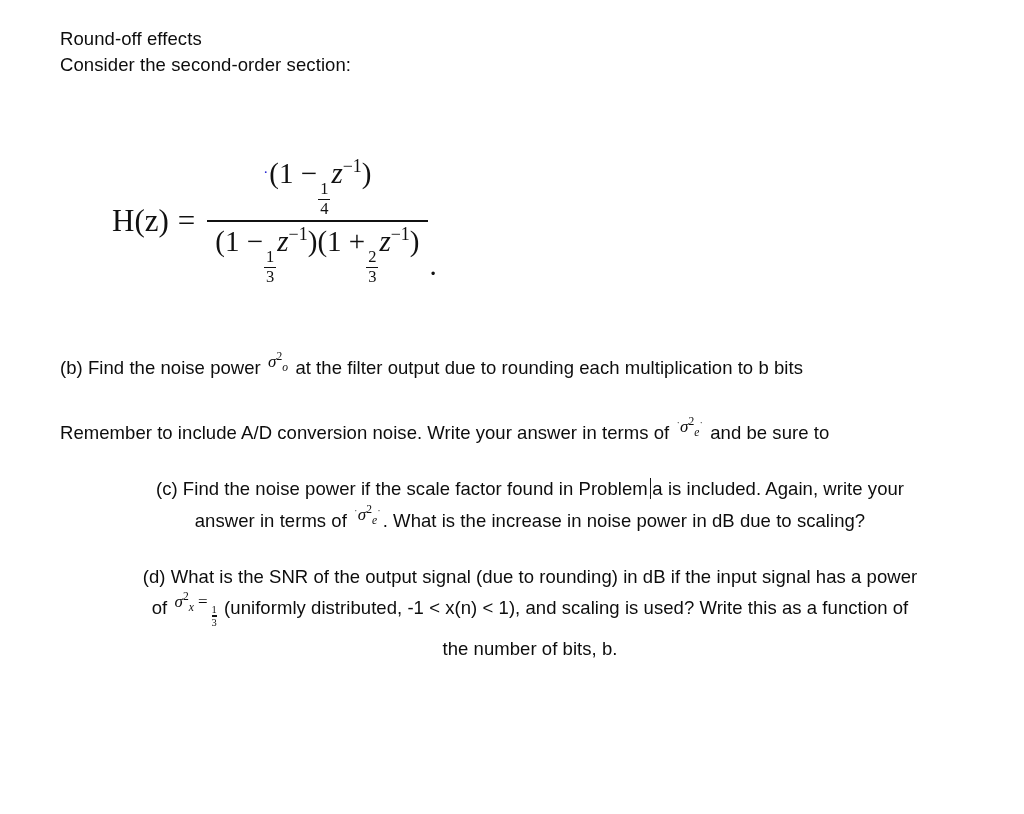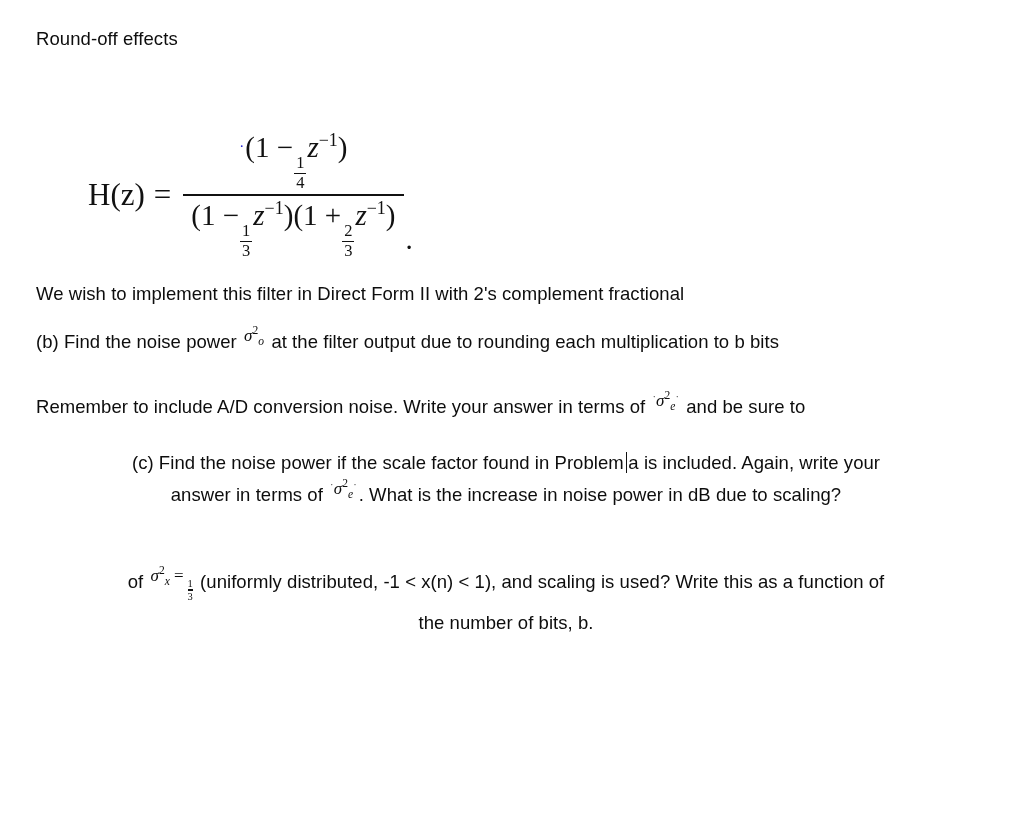--- a/index.html
+++ b/index.html
@@ -21,21 +21,21 @@
   .page {
     position: absolute;
     left: 0; top: 0;
     width: 1024px;
     height: 814px;
     background: #ffffff;
   }
 
   .doc-body {
     position: absolute;
-    left: 36px;
+    left: 60px;
     top: 26px;
     width: 940px;
   }
 
   
   .intro-line {
     font-size: 18.5px;
     line-height: 26px;
     letter-spacing: 0.005em;
     white-space: pre;
@@ -195,20 +195,21 @@
     margin: 0 1px 0 2px;
   }
 </style>
 </head>
 <body>
 
 <div class="page">
   <div class="doc-body">
 
     <div class="intro-line">Round-off effects</div>
+    <div class="intro-line">Consider the second-order section:</div>
 
     <div class="eq-block">
       <div class="eq-inner">
         <span class="eq-lhs">H(z)</span>
         <span class="eq-eq">=</span>
 
         <span class="frac">
           <span class="num"><span class="lead-dot">·</span><span>(1 </span><span>−</span><span class="sfrac">
                 <span>1</span>
                 <span class="sbar"></span>
@@ -226,21 +227,21 @@
                 <span class="sbar"></span>
                 <span>3</span>
               </span><span class="zvar">z</span><span class="zexp">−1</span><span>)</span></span>
         </span>
 
         <span class="eq-trailing-dot">.</span>
       </div>
     </div>
 
     <div class="para">
-      <span>We wish to implement this filter in Direct Form II with 2's complement fractional</span><br>
+      <br>
     </div>
 
 
     <div class="para tight">
       <span>(b) Find the noise power</span>
       <span class="imath"><span>σ</span><span class="sup">2</span><span class="sb">o</span></span>
       <span>at the filter output due to rounding each multiplication to b bits</span><br>
       <br>
       <span>Remember to include A/D conversion noise. Write your answer in terms of</span>
       <span class="imath"><span class="dot">·</span><span>σ</span><span class="sup">2</span><span class="sb">e</span><span class="dot">·</span></span>
@@ -248,21 +249,21 @@
     </div>
 
     <div class="para gap-lg">
       <span>(c) Find the noise power if the scale factor found in Problem</span><span class="caret"></span><span>a</span>
       <span>is included. Again, write your</span><br>
       <span>answer in terms of</span>
       <span class="imath"><span class="dot">·</span><span>σ</span><span class="sup">2</span><span class="sb">e</span><span class="dot">·</span></span><span>. What is the increase in noise power in dB due to scaling?</span>
     </div>
 
     <div class="para gap-lg">
-      <br>
+      <span>(d) What is the SNR of the output signal (due to rounding) in dB if the input signal has a power</span><br>
       <span>of</span>
       <span class="imath"><span>σ</span><span class="sup">2</span><span class="sb">x</span><span class="eqs">=</span><span class="mini-frac">
             <span>1</span>
             <span class="mbar"></span>
             <span>3</span>
           </span></span>
       <span>(uniformly distributed, -1 &lt; x(n) &lt; 1), and scaling is used? Write this as a function of</span><br>
       <span>the number of bits, b.</span>
     </div>
 

